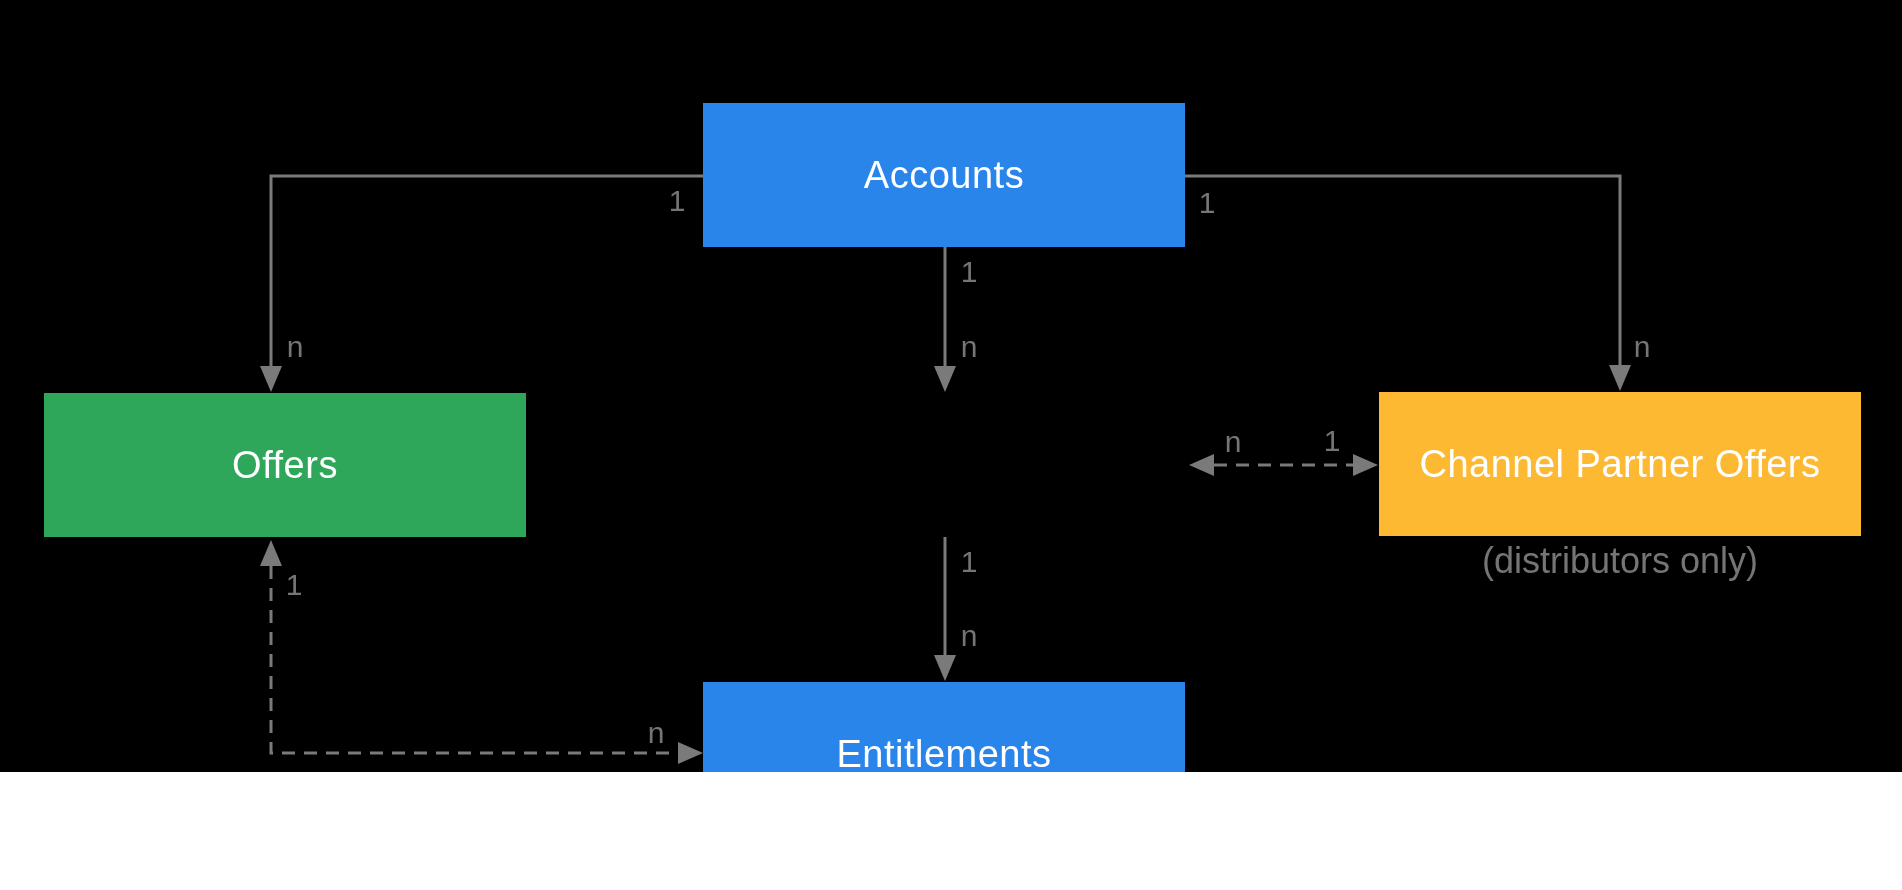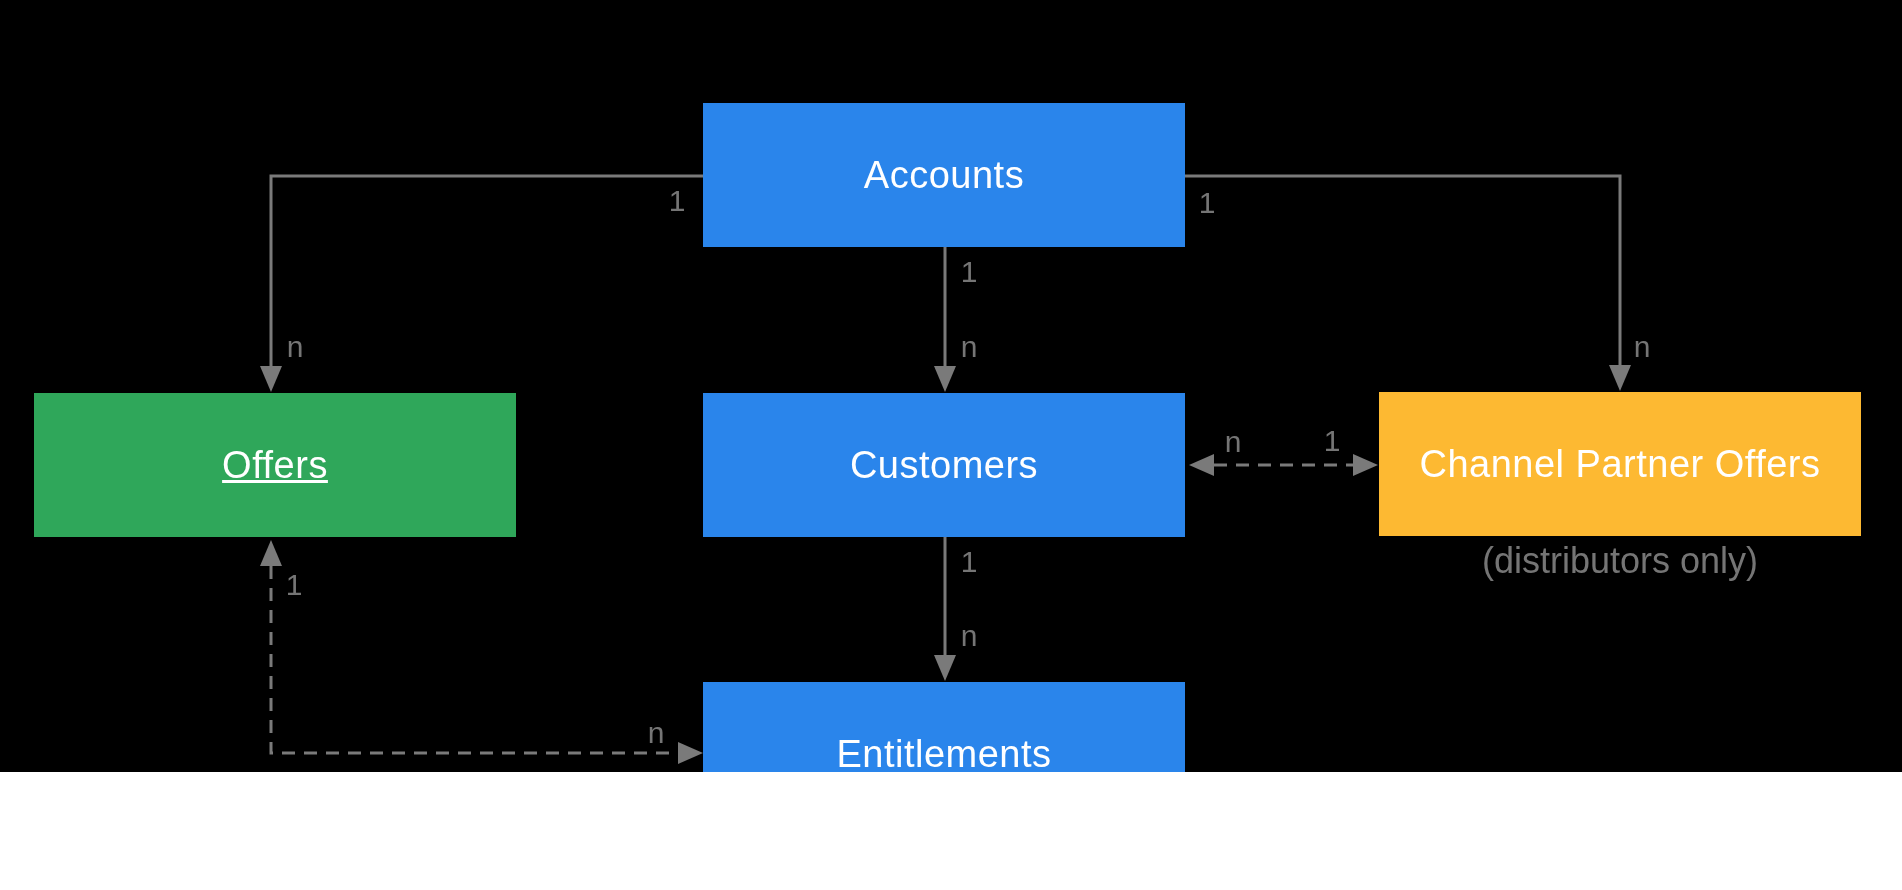--- a/index.html
+++ b/index.html
@@ -28,21 +28,21 @@
     height: 144px;
     display: flex;
     align-items: center;
     justify-content: center;
     color: #ffffff;
     font-size: 38px;
     letter-spacing: 0.5px;
     white-space: nowrap;
   }
   .node-accounts     { left: 703px;  top: 103px; }
-  .node-offers       { left: 34px;   top: 393px; text-decoration: underline; }
+  .node-offers       { left: 44px;   top: 393px; }
   .node-customers    { left: 703px;  top: 393px; }
   .node-cpl          { left: 1379px; top: 392px; }
   .node-entitlements { left: 703px;  top: 682px; }
   .card {
     position: absolute;
     transform: translate(-50%, -50%);
     font-size: 30px;
     line-height: 1;
     white-space: nowrap;
   }
@@ -87,23 +87,20 @@
   </svg>
 
   <div class="node node-accounts" style="background-color: rgb(42, 133, 235);">
     <span>Accounts</span>
   </div>
 
   <div class="node node-offers" style="background-color: rgb(47, 167, 90);">
     <span>Offers</span>
   </div>
 
-  <div class="node node-customers" style="background-color: rgb(42, 133, 235);">
-    <span>Customers</span>
-  </div>
 
   <div class="node node-cpl" style="background-color: rgb(253, 185, 50);">
     <span>Channel Partner Offers</span>
   </div>
 
   <div class="node node-entitlements" style="background-color: rgb(42, 133, 235);">
     <span>Entitlements</span>
   </div>
 
   <div class="note" style="color: rgb(117, 117, 117);">(distributors only)</div>

